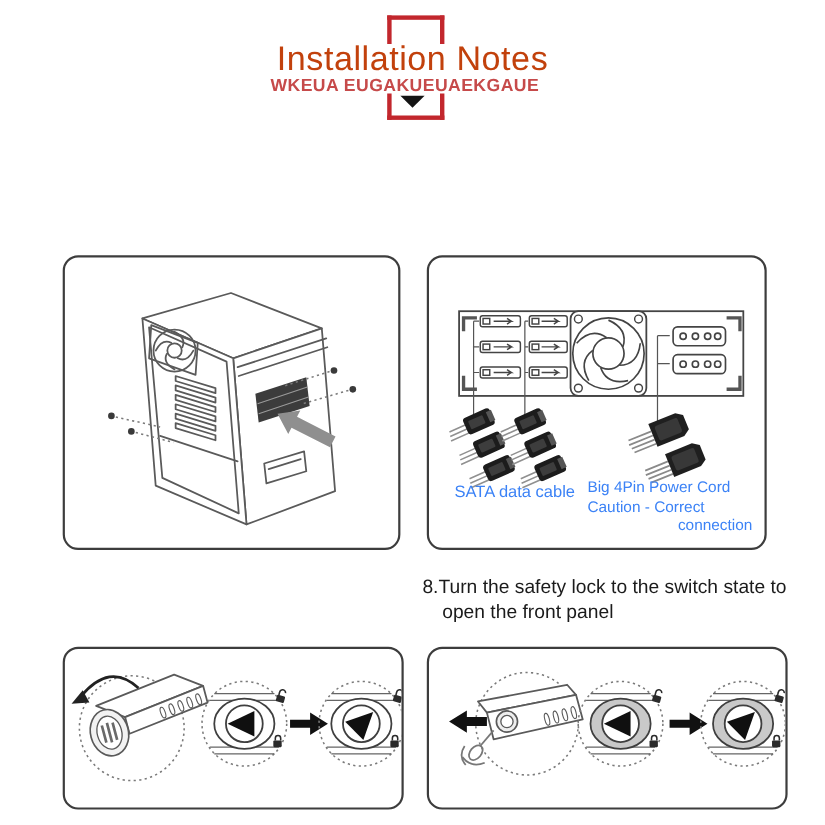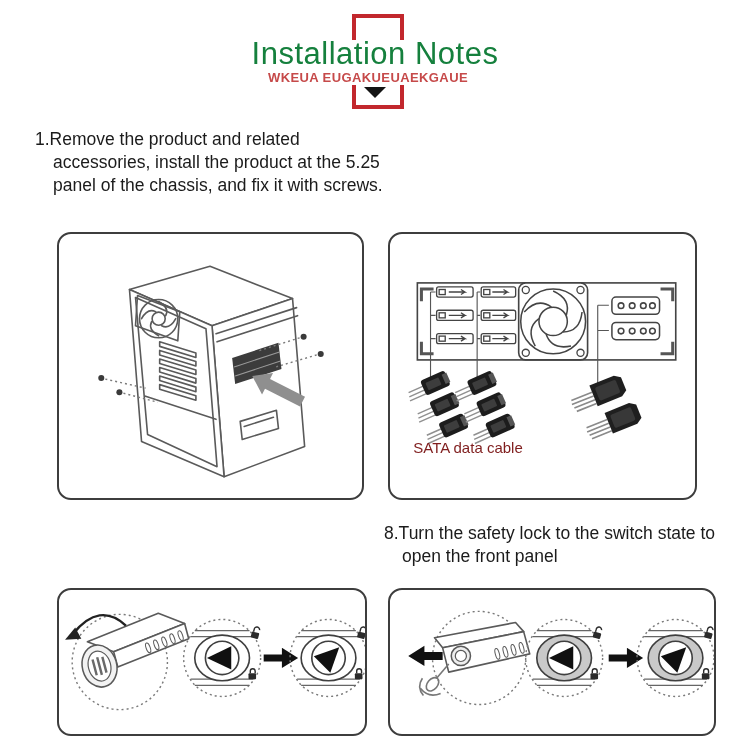--- a/index.html
+++ b/index.html
@@ -8,38 +8,38 @@
     font-family:"Liberation Sans",sans-serif;color:#1c1c1c;margin:0 auto;
   }
   
   .bracket-top{position:absolute;left:352px;top:14px;width:44px;height:22px;
     border-top:4px solid #c2272d;border-left:4px solid #c2272d;border-right:4px solid #c2272d;}
   .bracket-bottom{position:absolute;left:352px;top:85px;width:44px;height:20px;
     border-bottom:4px solid #c2272d;border-left:4px solid #c2272d;border-right:4px solid #c2272d;}
   .down-triangle{position:absolute;left:364px;top:87px;width:0;height:0;
     border-left:11px solid transparent;border-right:11px solid transparent;border-top:11px solid #141414;}
   .main-title{position:absolute;left:0;top:36px;width:750px;text-align:center;
-    font-size:31px;font-weight:400;letter-spacing:0.5px;color:#15803d;margin:0;}
+    font-size:31px;font-weight:400;letter-spacing:0.5px;color:#c2410c;margin:0;}
   .subtitle{position:absolute;left:0;top:70px;width:736px;text-align:center;
-    font-size:13px;font-weight:bold;letter-spacing:0.4px;color:#c64a4a;}
+    font-size:16px;font-weight:bold;letter-spacing:0.4px;color:#c64a4a;}
   
   .step-text{position:absolute;font-size:17.5px;line-height:23px;color:#1b1b1b;
     padding-left:18px;text-indent:-18px;margin:0;}
   .step-1{left:35px;top:128px;width:334px;}
   .step-2{left:386px;top:128px;width:336px;}
   .step-3{left:35px;top:522px;width:334px;}
   .step-4{left:384px;top:522px;width:342px;}
   
   .fig{position:absolute;border:2px solid #3d3d3d;border-radius:14px;background:#fff;}
   .fig-1{left:57px;top:232px;width:303px;height:264px;}
   .fig-2{left:388px;top:232px;width:305px;height:264px;}
   .fig-3{left:57px;top:588px;width:306px;height:144px;}
   .fig-4{left:388px;top:588px;width:324px;height:144px;}
   .fig svg{display:block;width:100%;height:100%;}
-  .fig-label{position:absolute;color:#7f1d1d;}
+  .fig-label{position:absolute;color:#3b82f6;}
   .sata-label{left:8px;top:205px;width:140px;text-align:center;font-size:15px;}
   .power-label{left:144px;top:200px;width:150px;font-size:14px;line-height:17.5px;}
   .power-label .l3{display:block;text-align:right;}
   .power-label span{display:block;}
   .ln{stroke:#5a5a5a;stroke-width:1.6;fill:none;stroke-linejoin:round;stroke-linecap:round;}
   .lnf{stroke:#5a5a5a;stroke-width:1.6;fill:#ffffff;stroke-linejoin:round;}
   .dot{stroke:#7a7a7a;stroke-width:1.4;stroke-dasharray:2,3;fill:none;}
 </style>
 </head>
 <body>
@@ -47,21 +47,20 @@
 <div class="page">
 
   <div>
     <div class="bracket-top"></div>
     <h1 class="main-title">Installation Notes</h1>
     <div class="subtitle">WKEUA EUGAKUEUAEKGAUE</div>
     <div class="bracket-bottom"></div>
     <div class="down-triangle"></div>
   </div>
 
-  <p class="step-text step-1">1.Remove the product and related accessories, install the product at the 5.25 panel of the chassis, and fix it with screws.</p>
   <p class="step-text step-4">8.Turn the safety lock to the switch state to open the front panel</p>
 
   <div class="fig fig-1">
     <svg viewBox="0 0 301 260">
       <g>
         <path class="lnf" d="M 70,54 L 150,31 L 232,63 L 152,90 Z"></path>
         <path class="lnf" d="M 152,90 L 232,63 L 244,210 L 164,240 Z"></path>
         <path class="lnf" d="M 70,54 L 152,90 L 164,240 L 82,205 Z"></path>
         <path class="ln" d="M 76,62 L 146,93 L 157,230 L 88,198 Z" stroke-width="1.2"></path>
         <path class="ln" d="M 86,160 L 156,183" stroke-width="1"></path>
@@ -205,20 +204,25 @@
         <use href="#sata-plug" x="88" y="148"></use>
         <use href="#sata-plug" x="97" y="169"></use>
         <use href="#sata-plug" x="106" y="190"></use>
       </g>
       <g>
         <use href="#power-plug" x="212" y="155"></use>
         <use href="#power-plug" x="227" y="182"></use>
       </g>
     </svg>
     <div class="fig-label sata-label">SATA data cable</div>
+    <div class="fig-label power-label">
+      <span>Big 4Pin Power Cord</span>
+      <span>Caution - Correct</span>
+      <span class="l3">connection</span>
+    </div>
   </div>
 
   <div class="fig fig-3">
     <svg viewBox="0 0 302 140">
       <g>
         <circle cx="60" cy="70" r="47" class="dot" stroke-dasharray="2.5,4.5"></circle>
         <path class="lnf" d="M 28,50 L 98,22 L 124,32 L 54,60 Z" stroke-width="1.3"></path>
         <path class="lnf" d="M 54,60 L 124,32 L 128,47 L 58,75 Z" stroke-width="1.3"></path>
         <g fill="#fff" stroke="#5a5a5a" stroke-width="1">
           <ellipse cx="88" cy="56" rx="2" ry="5" transform="rotate(-20 88 56)"></ellipse>

